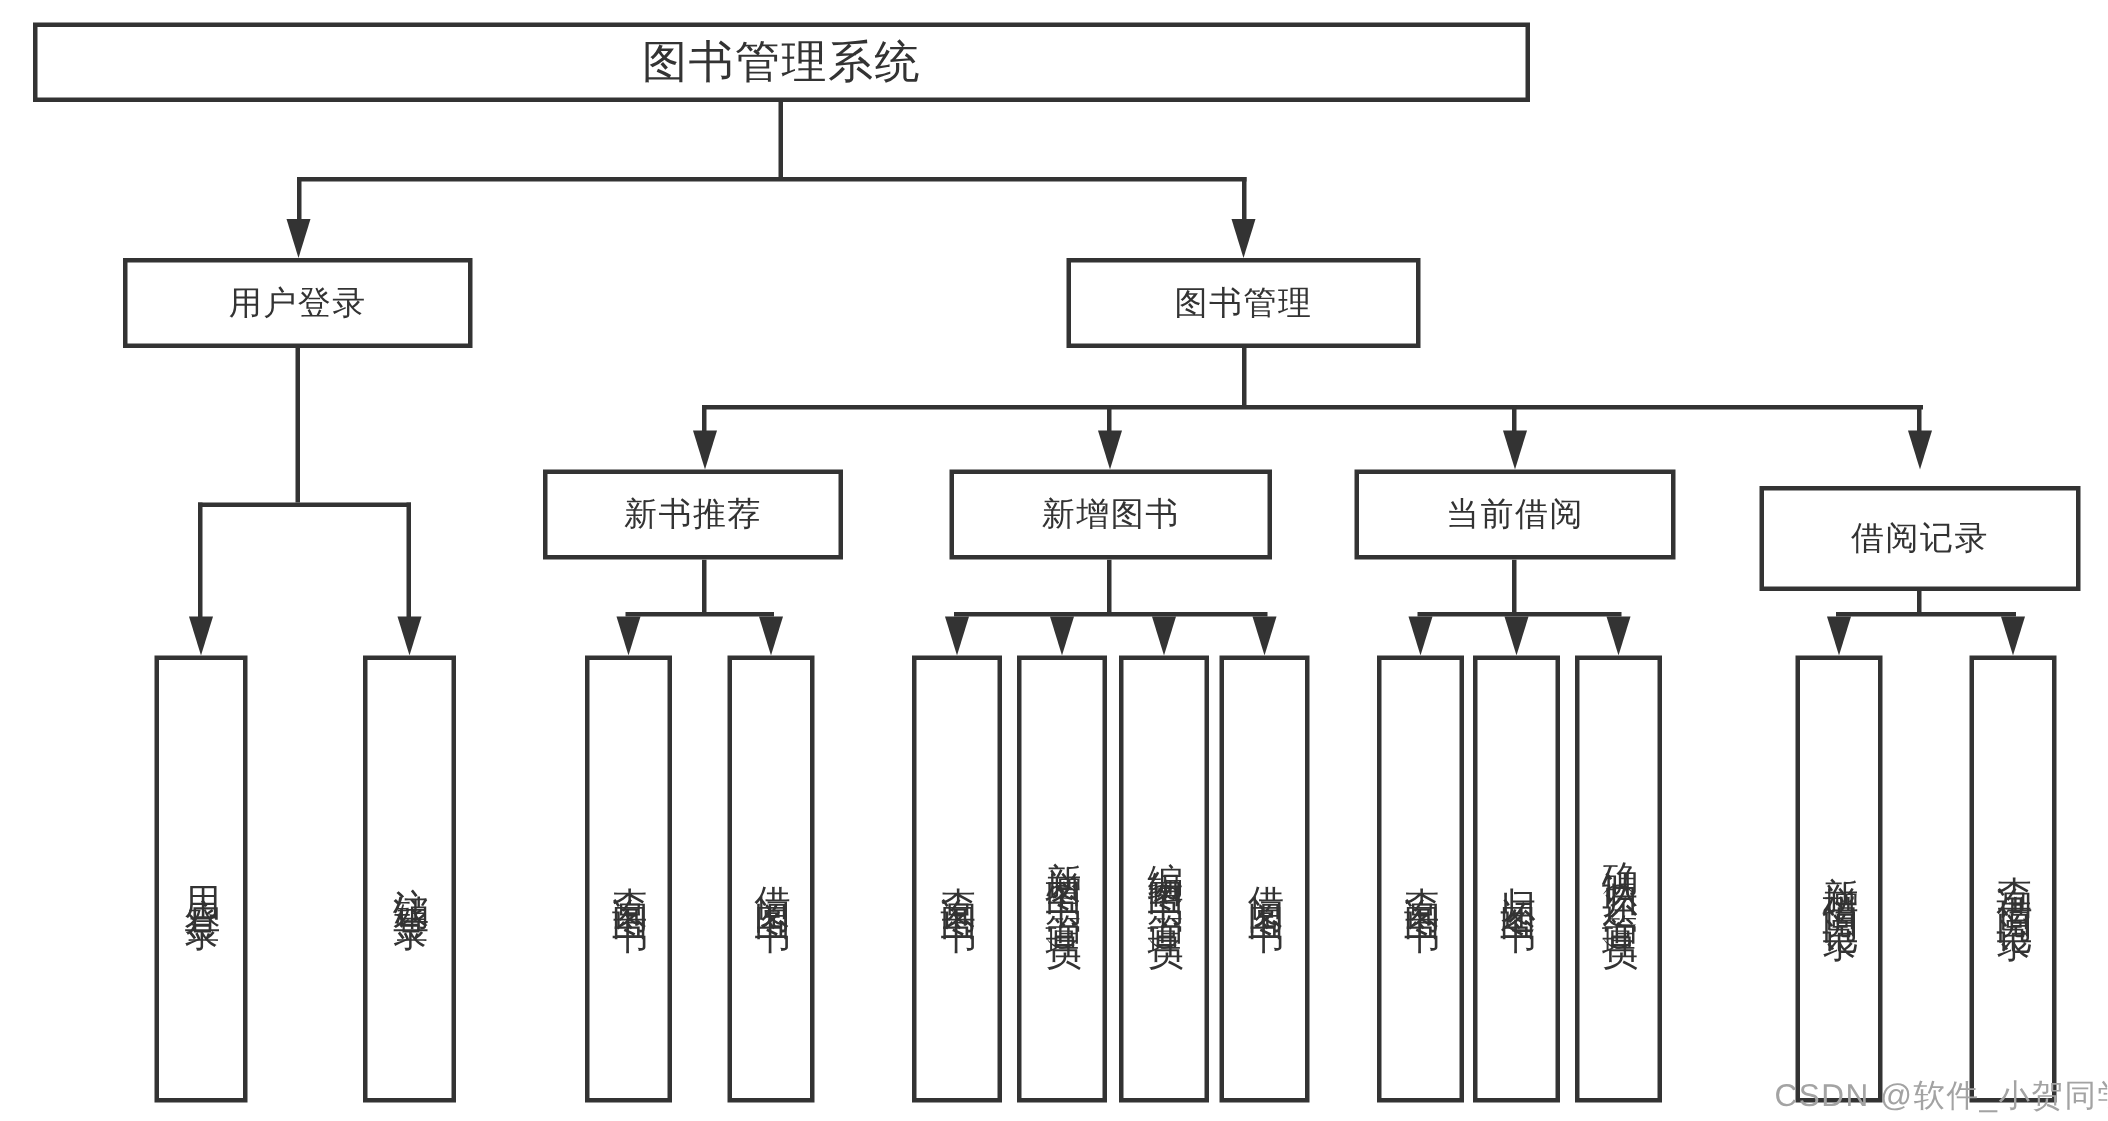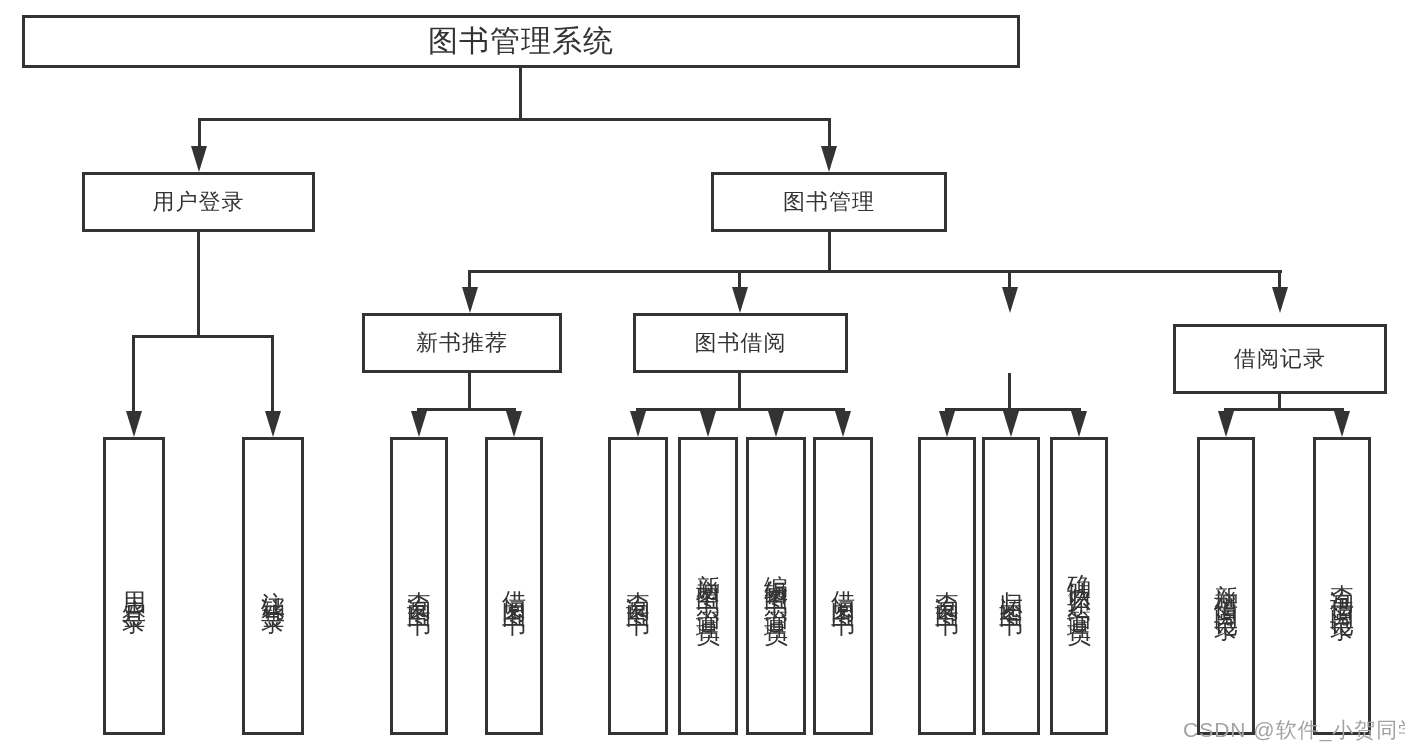--- a/index.html
+++ b/index.html
@@ -125,23 +125,26 @@
 
   <div class="box" style="left:711px;top:172px;width:236px;height:60px">
     <span class="lbl">图书管理</span>
   </div>
 
   <div class="box" style="left:362px;top:313px;width:200px;height:60px">
     <span class="lbl">新书推荐</span>
   </div>
 
   <div class="box" style="left:633px;top:313px;width:215px;height:60px">
-    <span class="lbl">图书借阅</span>
+    <span class="lbl">新增图书</span>
   </div>
 
+  <div class="box" style="left:903px;top:313px;width:214px;height:60px">
+    <span class="lbl">当前借阅</span>
+  </div>
 
   <div class="box" style="left:1173px;top:324px;width:214px;height:70px">
     <span class="lbl">借阅记录</span>
   </div>
 
   <div class="vbox" style="left:103px;top:437px;width:62px;height:298px">
     <span class="lbl">用户登录</span>
   </div>
   <div class="vbox" style="left:242px;top:437px;width:62px;height:298px">
     <span class="lbl">注销登录</span>

